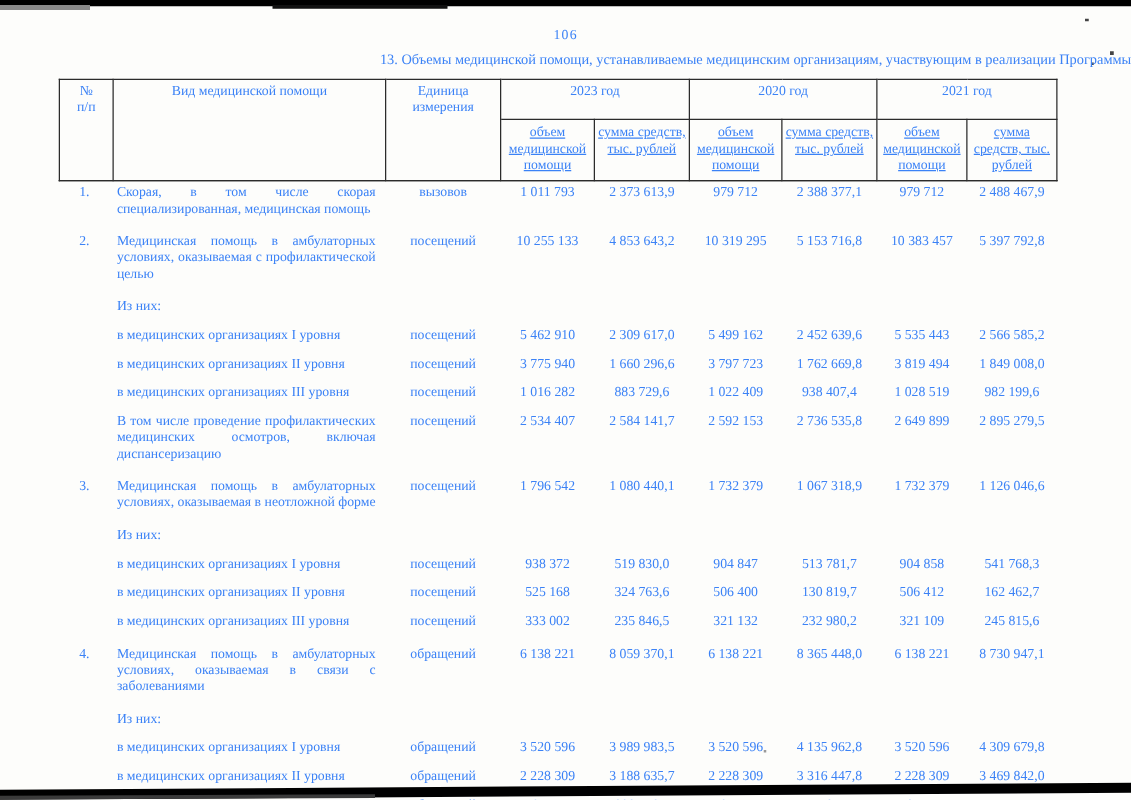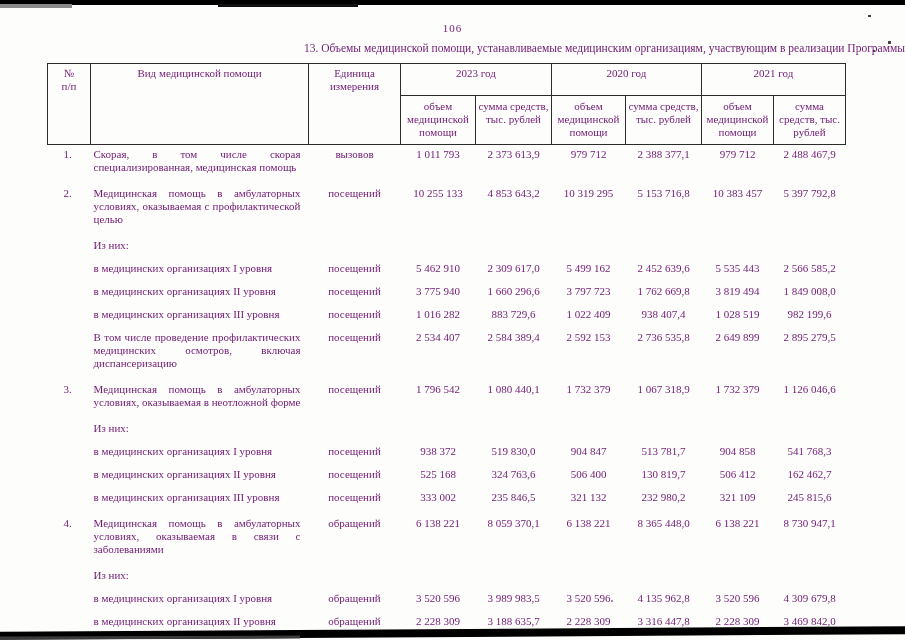--- a/index.html
+++ b/index.html
@@ -3,21 +3,21 @@
 <meta charset="utf-8">
 <style>
   html,body{margin:0;padding:0;}
   body{
     width:905px;height:640px;
     background:#e9e9e9;
     font-family:"Liberation Serif", serif;
   }
   .page{
     position:relative;width:905px;height:640px;overflow:hidden;
-    background:#fdfdfb;color:#701a75;
+    background:#fdfdfb;color:#3b82f6;
   }
   
   .artifact-top{position:absolute;top:0;left:0;width:905px;height:5px;background:#000;}
   .artifact-top-smudge{position:absolute;top:4px;left:0;width:72px;height:4px;background:#8a8a8a;}
   .artifact-top-chunk{position:absolute;top:4px;left:218px;width:140px;height:3px;background:#111;}
   .artifact-bottom{position:absolute;top:629px;left:-6px;width:918px;height:8px;background:#000;transform:rotate(-0.35deg);}
   .artifact-bottom2{position:absolute;top:636px;left:0;width:300px;height:3px;background:#3a3a3a;transform:rotate(-0.2deg);}
   .speck{position:absolute;background:#444;}
   .speck1{left:868px;top:15px;width:3px;height:2px;}
   .speck2{left:888px;top:41px;width:3px;height:3px;}
@@ -36,21 +36,21 @@
   col.c-v2{width:74px;} col.c-s2{width:76px;}
   col.c-v3{width:72px;} col.c-s3{width:72px;}
 
   thead th{
     border:1.2px solid #2b2b2b;
     font-weight:normal;font-size:11px;line-height:13px;
     padding:3px 2px 2px 2px;vertical-align:top;text-align:center;
   }
   th.th-num{white-space:pre-line;}
   th.year-cell{height:26px;}
-  th.sub-cell{height:42px;padding-top:4px;}
+  th.sub-cell{height:42px;padding-top:4px;text-decoration:underline;}
 
   tbody td{
     font-size:11px;line-height:13px;
     padding:2px 3px 1px 3px;vertical-align:top;text-align:center;
   }
   tbody td.cell-label{text-align:justify;text-justify:inter-word;padding-right:8px;}
   tbody td.cell-num{text-align:center;padding-left:0;}
   tbody tr[data-level="item"] td,
   tbody tr[data-level="group"] td{padding-top:12px;}
   tbody tr[data-level="sub"] td{padding-top:9px;}
@@ -177,21 +177,21 @@
             <td class="cell-value">938 407,4</td>
             <td class="cell-value">1 028 519</td>
             <td class="cell-value">982 199,6</td>
           </tr>
 
           <tr data-level="sub">
             <td class="cell-num"></td>
             <td class="cell-label">В том числе проведение профилактических медицинских осмотров, включая диспансеризацию</td>
             <td class="cell-unit">посещений</td>
             <td class="cell-value">2 534 407</td>
-            <td class="cell-value">2 584 389,4</td>
+            <td class="cell-value">2 584 141,7</td>
             <td class="cell-value">2 592 153</td>
             <td class="cell-value">2 736 535,8</td>
             <td class="cell-value">2 649 899</td>
             <td class="cell-value">2 895 279,5</td>
           </tr>
 
           <tr data-level="item">
             <td class="cell-num">3.</td>
             <td class="cell-label">Медицинская помощь в амбулаторных условиях, оказываемая в неотложной форме</td>
             <td class="cell-unit">посещений</td>

